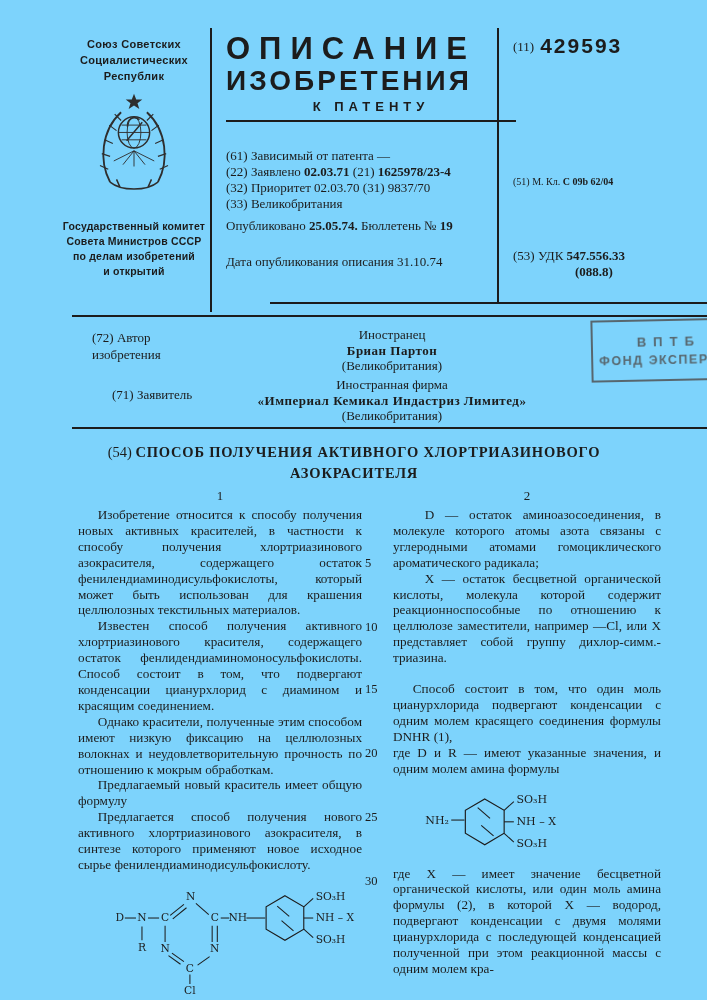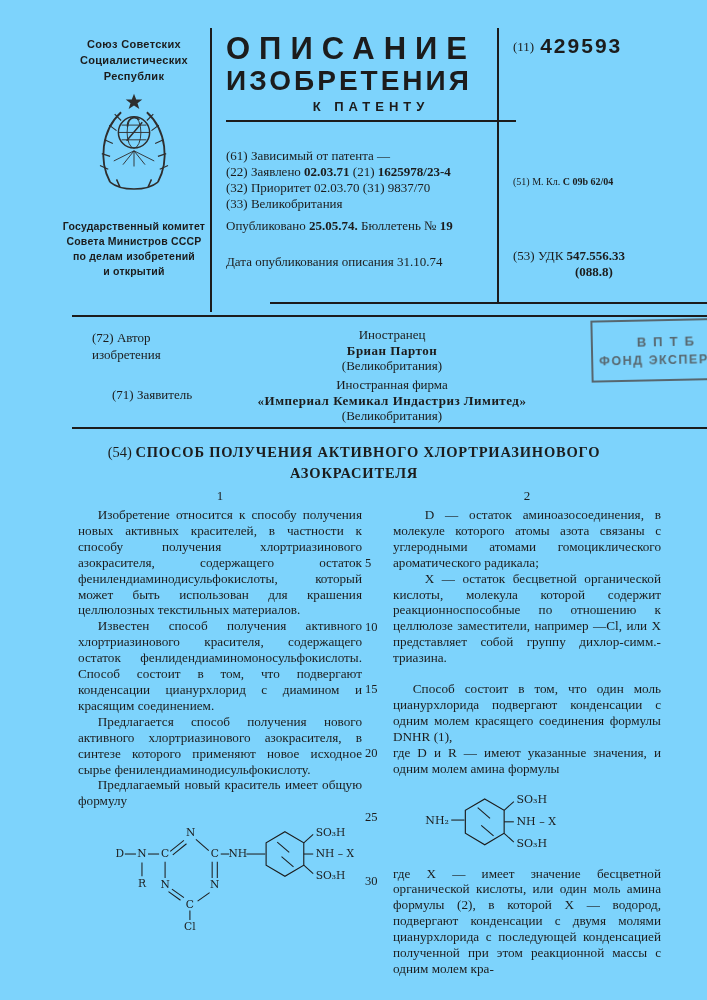--- a/index.html
+++ b/index.html
@@ -179,22 +179,23 @@
   <div class="title54">
     <span class="code">(54)</span>
     <span class="ttl">СПОСОБ ПОЛУЧЕНИЯ АКТИВНОГО ХЛОРТРИАЗИНОВОГО АЗОКРАСИТЕЛЯ</span>
   </div>
 
   <div class="body">
     <div class="col1">
       <div class="colnum">1</div>
       <p class="ind">Изобретение относится к способу получения новых активных красителей, в частности к способу получения хлортриазинового азокрасителя, содержащего остаток фенилендиаминодисульфокислоты, который может быть использован для крашения целлюлозных текстильных материалов.</p>
       <p class="ind">Известен способ получения активного хлортриазинового красителя, содержащего остаток фенлидендиаминомоносульфокислоты. Способ состоит в том, что подвергают конденсации цианурхлорид с диамином и красящим соединением.</p>
+      <p class="ind">Однако красители, полученные этим способом имеют низкую фиксацию на целлюлозных волокнах и неудовлетворительную прочность по отношению к мокрым обработкам.</p>
+      <p class="ind">Предлагаемый новый краситель имеет общую формулу</p>
       <p class="ind">Предлагается способ получения нового активного хлортриазинового азокрасителя, в синтезе которого применяют новое исходное сырье фенилендиаминодисульфокислоту.</p>
-      <p class="ind">Предлагаемый новый краситель имеет общую формулу</p>
 
       <div class="formula1">
         <svg viewBox="0 0 285 135" width="244" height="116">
           <line class="bond" x1="15" y1="43" x2="28" y2="43"></line>
           <line class="bond" x1="42" y1="43" x2="55" y2="43"></line>
           <line class="bond" x1="35" y1="53" x2="35" y2="69"></line>
           <line class="bond" x1="68" y1="40" x2="84" y2="27"></line>
           <line class="bond" x1="71" y1="44" x2="87" y2="31"></line>
           <line class="bond" x1="98" y1="26" x2="113" y2="39"></line>
           <line class="bond" x1="127" y1="43" x2="137" y2="43"></line>

